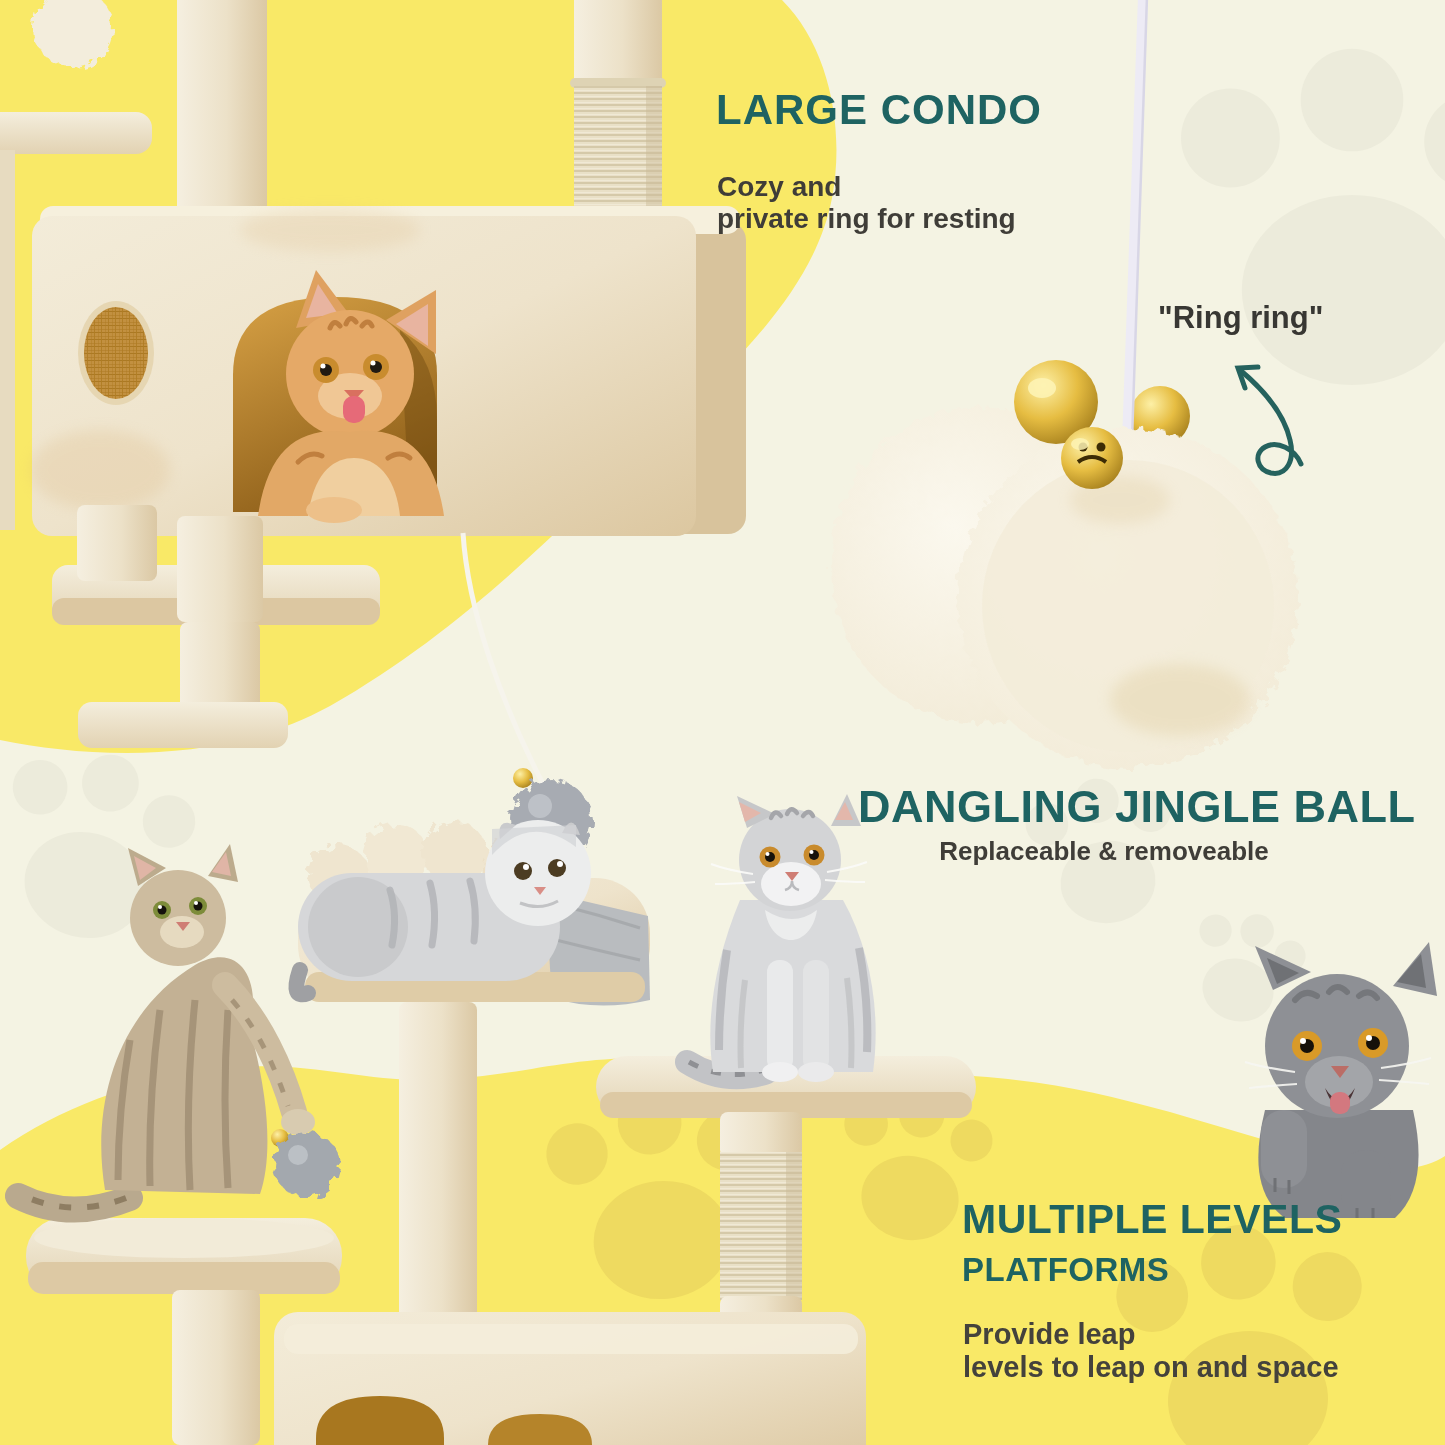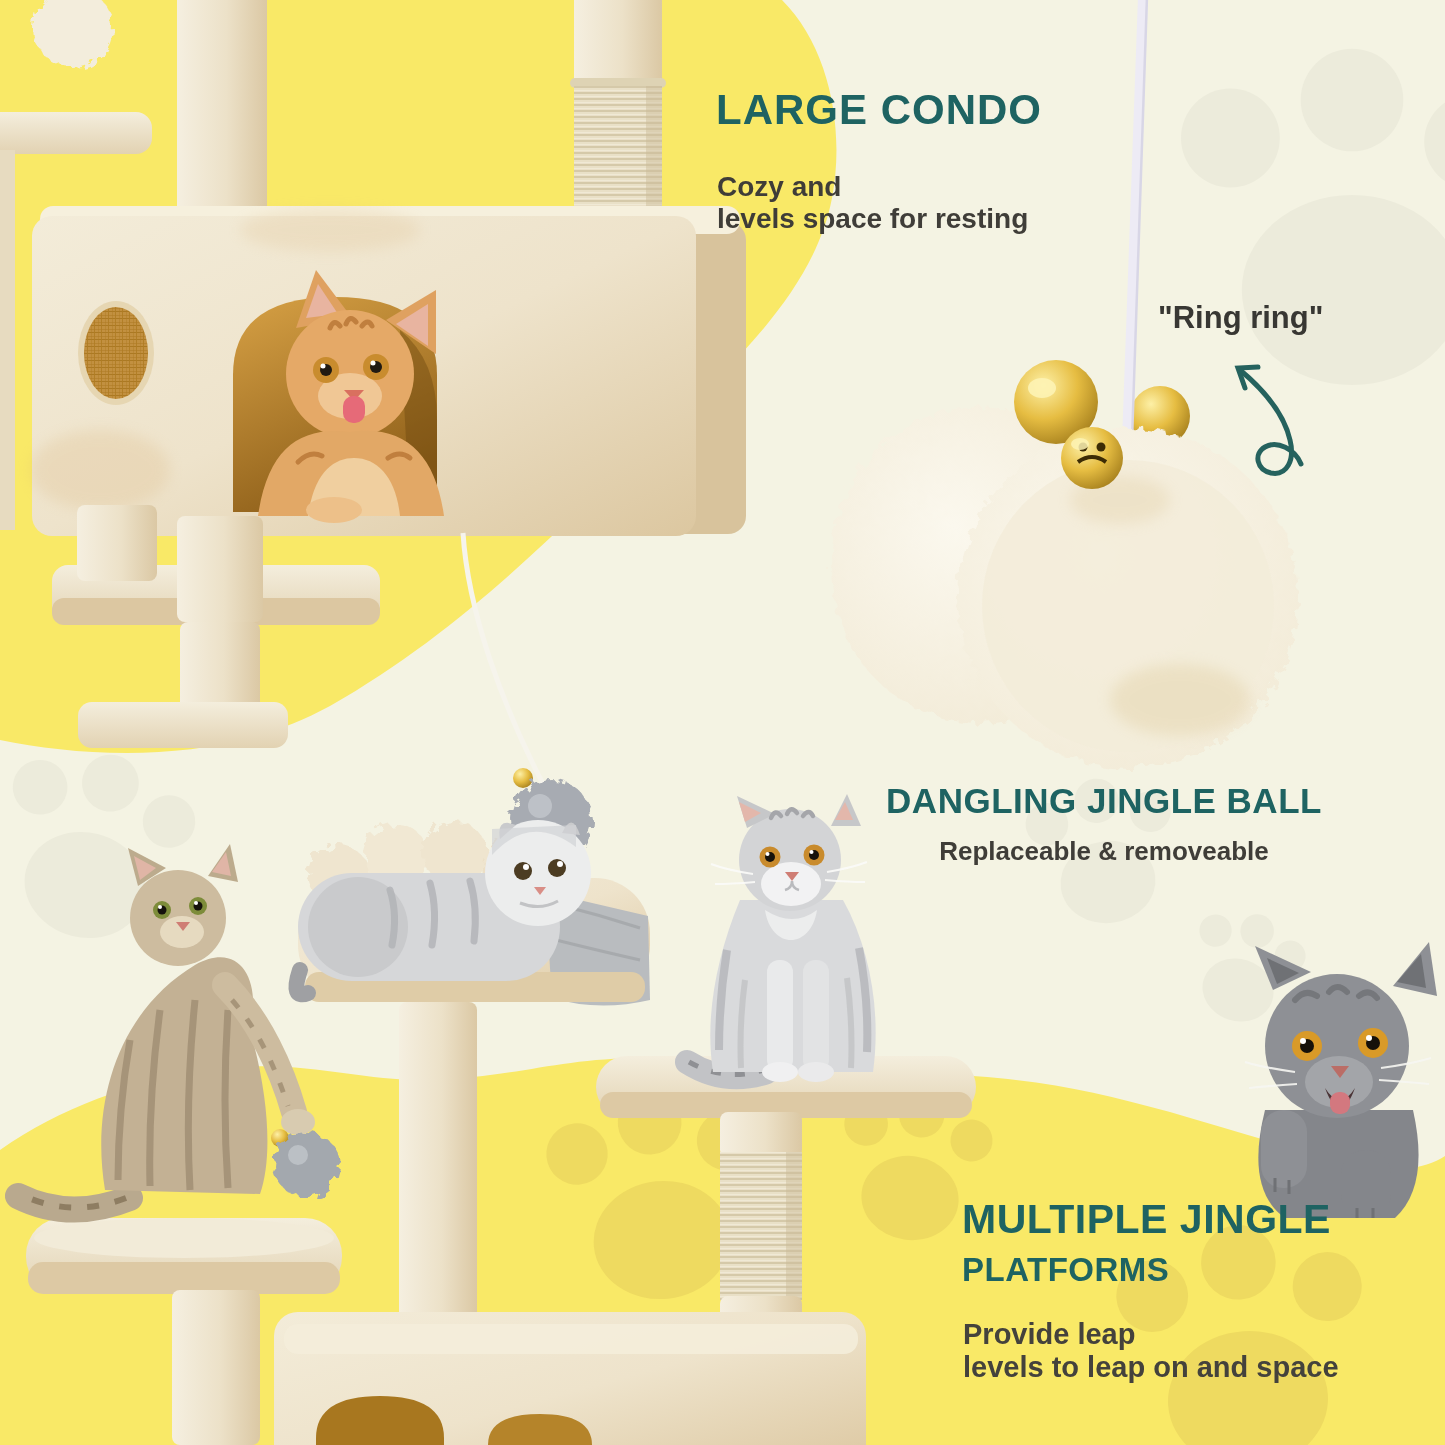--- a/index.html
+++ b/index.html
@@ -4,21 +4,21 @@
 <style>
   html,body{margin:0;padding:0;background:#f4f3e3;}
   #stage{position:relative;width:1445px;height:1445px;overflow:hidden;background:#86efac;
          font-family:"Liberation Sans", sans-serif;}
   #scene{position:absolute;left:0;top:0;}
   .txt{position:absolute;white-space:nowrap;}
   .h-teal{color:#1e6362;font-weight:800;}
   #large-condo-title{left:716px;top:86px;font-size:42px;letter-spacing:1px;}
   #large-condo-desc{left:717px;top:143px;font-size:28px;line-height:32px;font-weight:700;color:#3f3d38;margin-top:28px;}
   #ring-callout{left:1158px;top:300px;font-size:31px;font-weight:700;color:#383733;}
-  #jingle-title{left:858px;top:781px;width:492px;text-align:center;font-size:35px;letter-spacing:0.5px;}
+  #jingle-title{left:858px;top:781px;width:492px;text-align:center;font-size:45px;letter-spacing:0.5px;}
   #jingle-sub{left:858px;top:836px;width:492px;text-align:center;font-size:26px;color:#3f3d38;font-weight:700;}
   #levels-title1{left:962px;top:1196px;font-size:41px;letter-spacing:0.5px;}
   #levels-title2{left:962px;top:1251px;font-size:33px;letter-spacing:0.5px;}
   #levels-desc{left:963px;top:1318px;font-size:29px;line-height:33px;font-weight:700;color:#44423c;}
   .blk span{display:block;}
 </style>
 </head>
 <body>
 
 <div id="stage">
@@ -316,28 +316,28 @@
     <path d="M70,112 Q40,108 20,102 M72,124 Q44,126 24,128 M156,108 Q186,104 206,98 M154,120 Q184,122 204,124" stroke="#f6f6f2" stroke-width="2.2" fill="none" opacity="0.9"></path>
     <rect x="36" y="150" width="46" height="78" rx="22" fill="#8e9095"></rect>
     <rect x="116" y="190" width="50" height="68" rx="24" fill="#84868b"></rect>
     <path d="M50,218 V232 M64,220 V234 M132,248 V258 M148,248 V258" stroke="#6f7175" stroke-width="3"></path>
   </g>
 </svg>
 
 <div class="txt h-teal" id="large-condo-title">LARGE CONDO</div>
 <div class="txt blk" id="large-condo-desc">
   <span>Cozy and</span>
-  <span>levels space for resting</span>
+  <span>private ring for resting</span>
 </div>
 
 <div class="txt" id="ring-callout">"Ring ring"</div>
 
 <div class="txt h-teal" id="jingle-title">DANGLING JINGLE BALL</div>
 <div class="txt" id="jingle-sub">Replaceable &amp; removeable</div>
 
-<div class="txt h-teal" id="levels-title1">MULTIPLE JINGLE</div>
+<div class="txt h-teal" id="levels-title1">MULTIPLE LEVELS</div>
 <div class="txt h-teal" id="levels-title2">PLATFORMS</div>
 <div class="txt blk" id="levels-desc">
   <span>Provide leap</span>
   <span>levels to leap on and space</span>
 </div>
 
 </div>
 
 </body></html>

